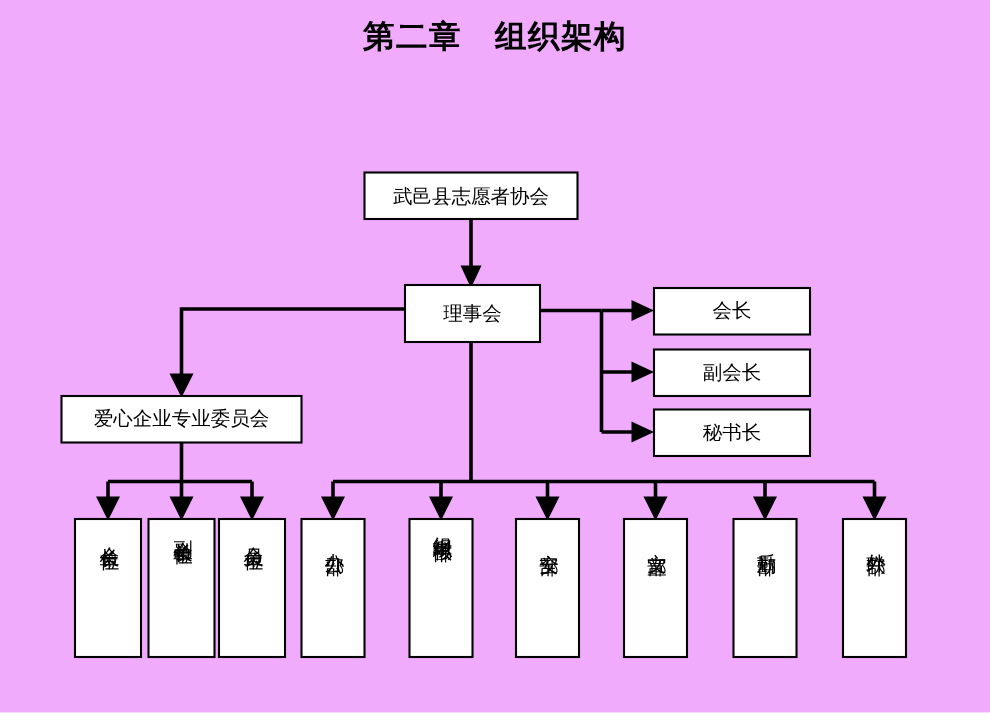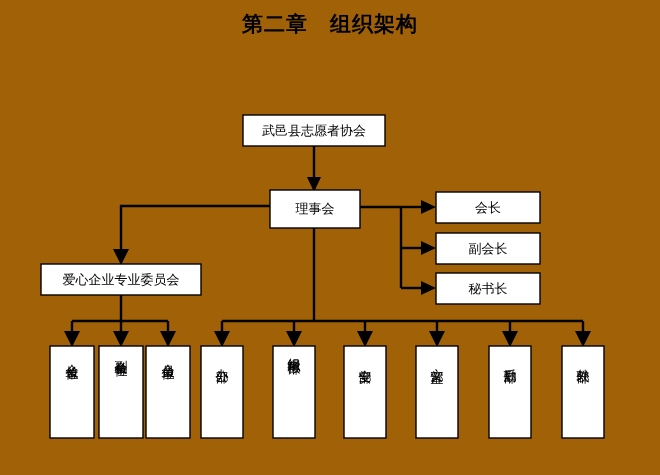--- a/index.html
+++ b/index.html
@@ -7,21 +7,21 @@
     padding: 0;
     background: #ffffff;
   }
   body {
     font-family: "Liberation Sans", sans-serif;
   }
   #page {
     position: relative;
     width: 660px;
     height: 475px;
-    background: #a16207;
+    background: #f0abfc;
     overflow: hidden;
   }
   #chart-title {
     position: absolute;
     left: 0;
     top: 10px;
     width: 660px;
     text-align: center;
     font-family: "Liberation Serif", serif;
     font-weight: bold;

